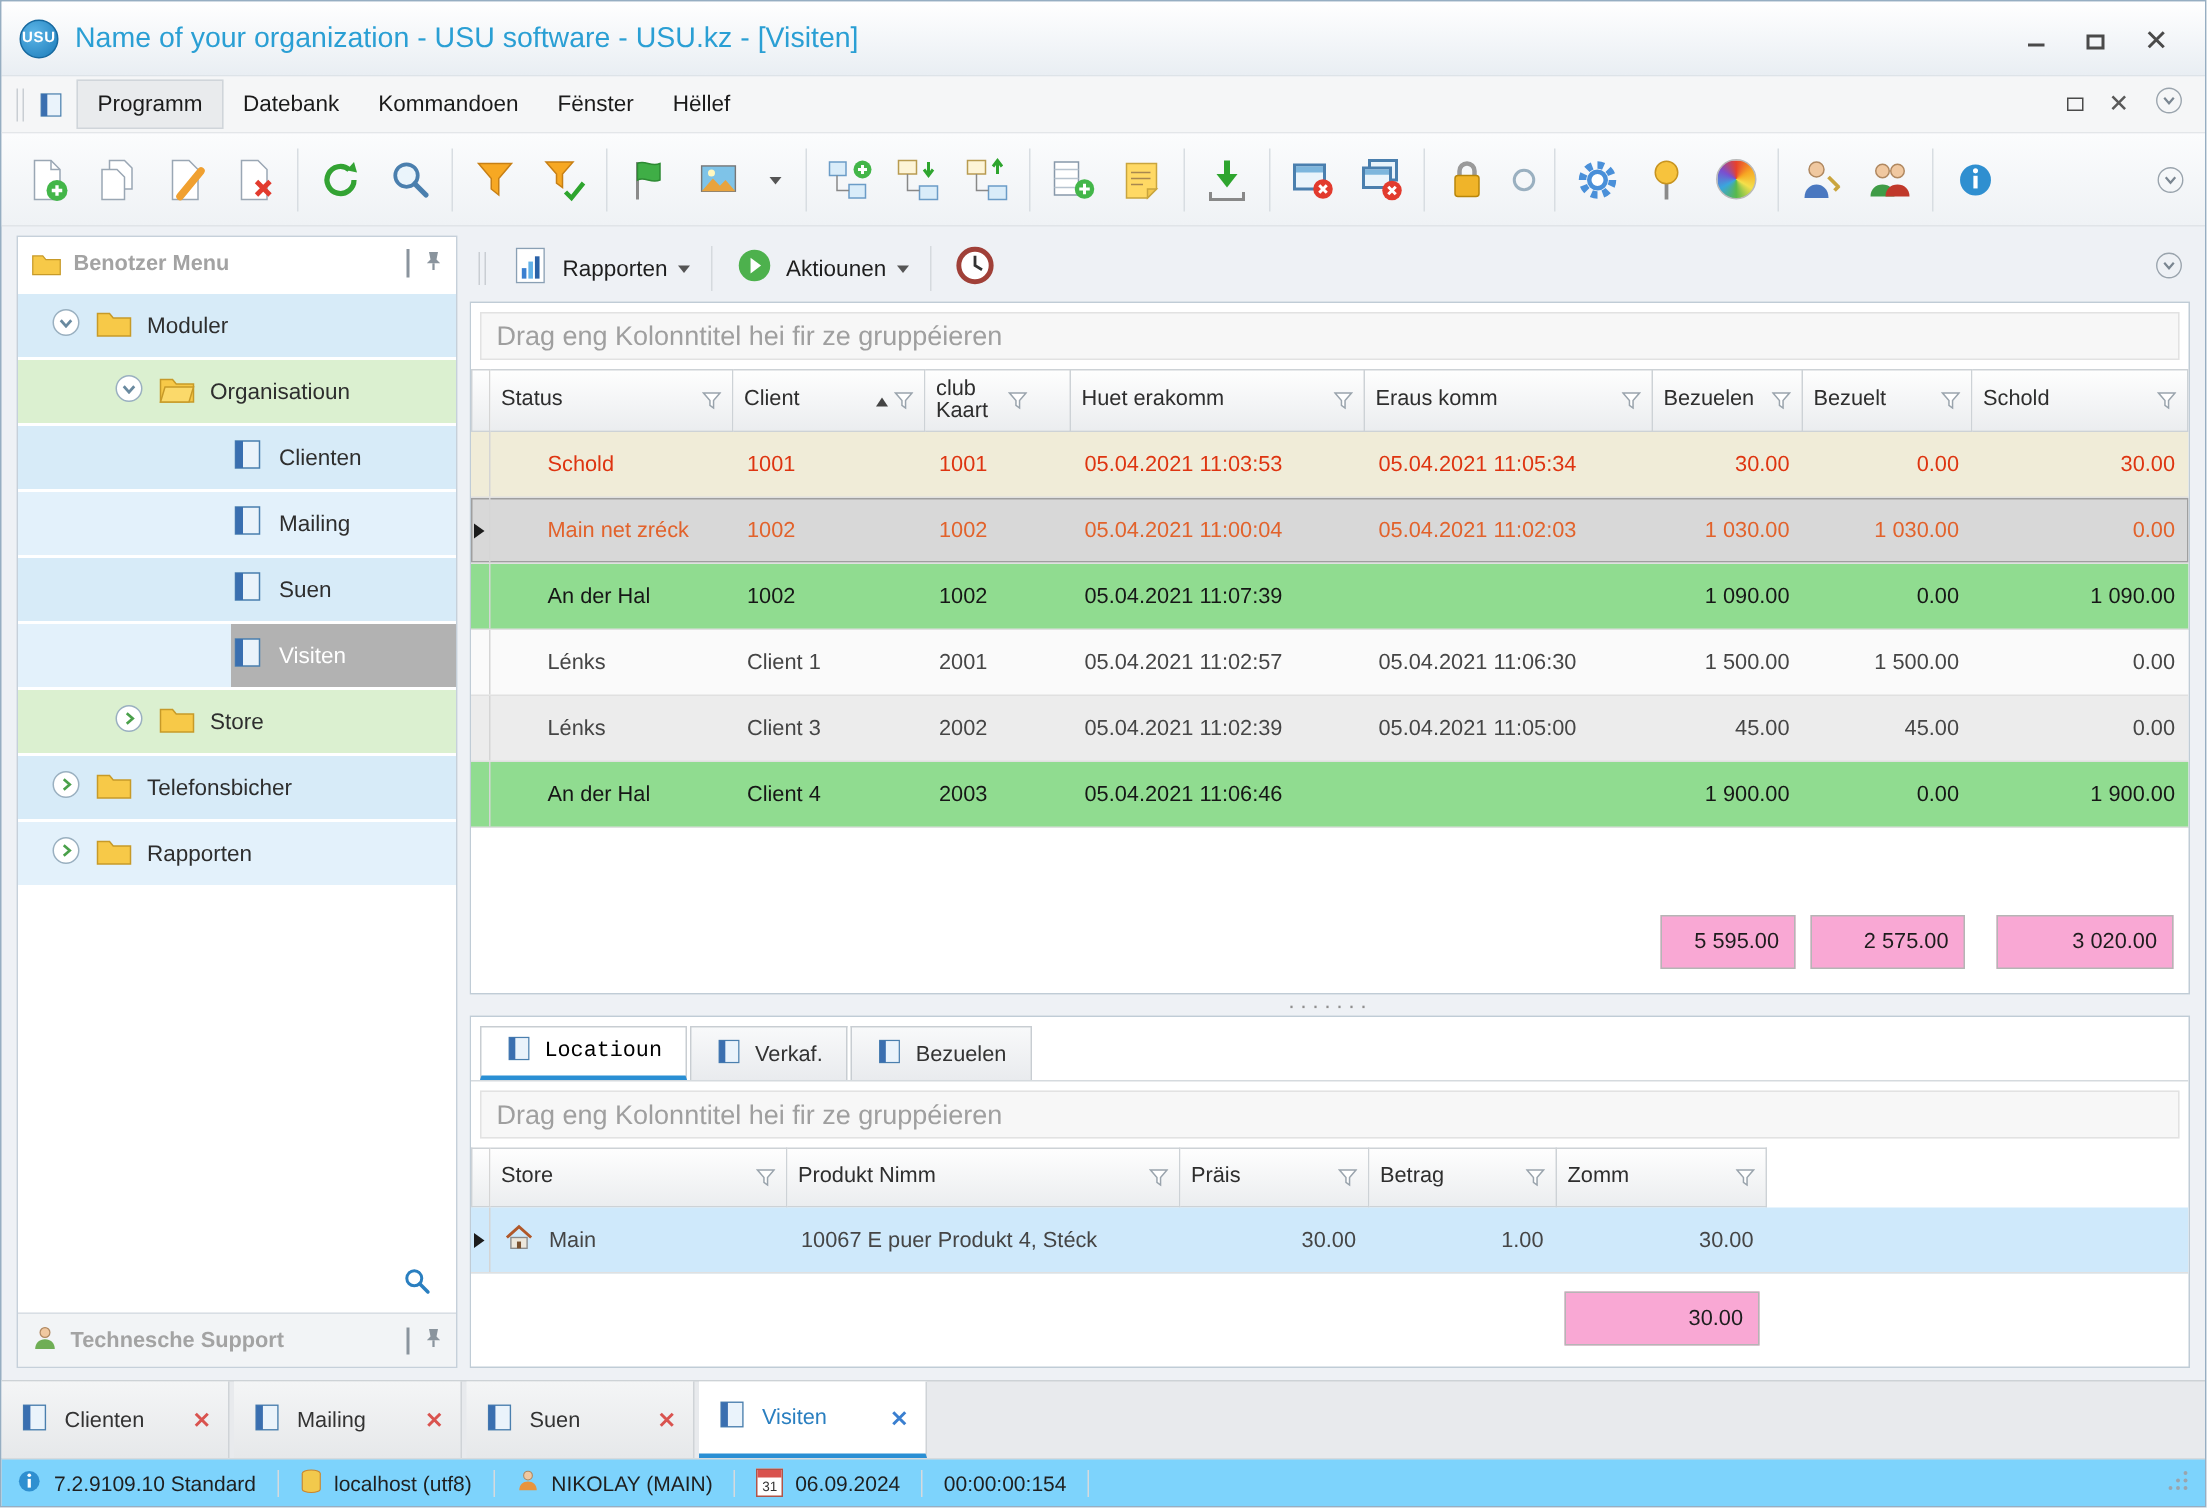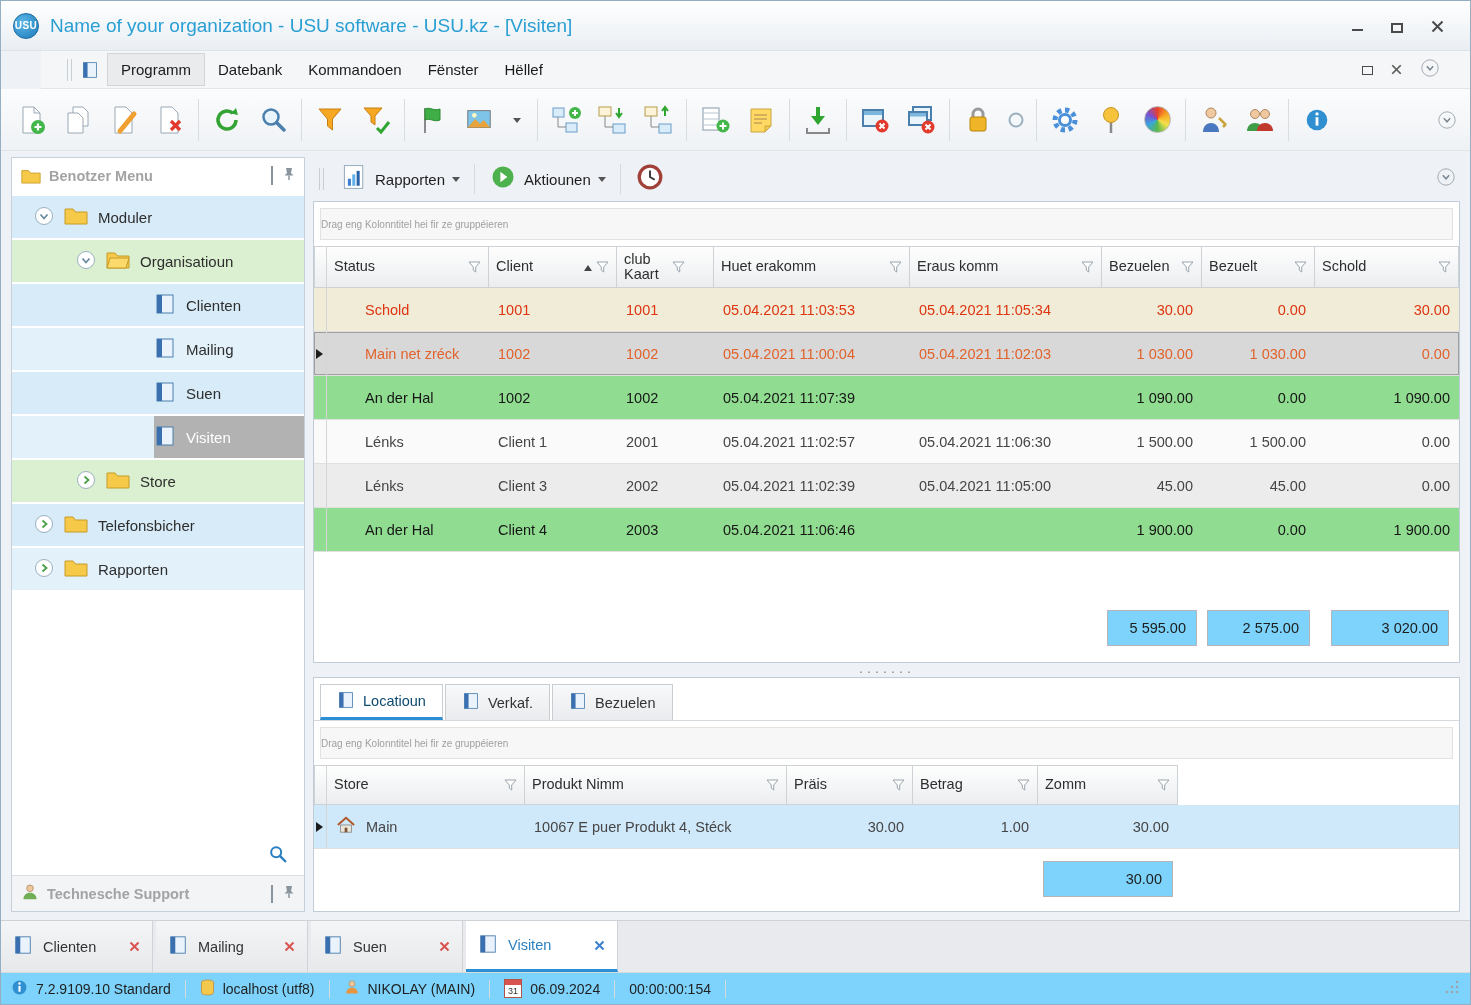--- a/index.html
+++ b/index.html
@@ -17,21 +17,21 @@
           border:1px solid #17699f; display:flex; align-items:center; justify-content:center; }
   .logo-txt { color:#fff; font-size:10px; font-weight:bold; letter-spacing:.5px; }
   .title-text { color:#2a9fd4; font-size:19px; margin-left:11px; white-space:nowrap; }
   .win-controls { margin-left:auto; display:flex; gap:14px; align-items:center; padding-right:8px; }
   .wbtn { width:26px; height:22px; display:flex; align-items:flex-end; justify-content:center; }
   .ic-min { width:11px; height:2px; background:#4a4a4a; margin-bottom:6px; }
   .ic-max { width:12px; height:10px; border:2px solid #4a4a4a; margin-bottom:4px; }
 
   
   .menubar { height:38px; flex:none; background:#f5f6f7; border-bottom:1px solid #e3e6e9;
-             display:flex; align-items:center; padding:0 24px;margin-left:40px; }
+             display:flex; align-items:center; padding:0 8px; }
   .grip { width:5px; height:22px; border-left:1px solid #c9ced3; border-right:1px solid #c9ced3; margin:0 9px 0 2px; }
   .menu-item { padding:7px 13px; font-size:15px; color:#1b1b1b; }
   .menu-item.mi-first { background:#e9ebed; border:1px solid #d0d5da; }
   .mb-right { margin-left:auto; display:flex; align-items:center; gap:18px; padding-right:6px; }
 
   
   .toolbar { height:62px; flex:none; background:linear-gradient(#fbfcfd,#eff2f5);
              border-bottom:1px solid #e0e4e8; display:flex; align-items:center; padding:0 8px; }
   .tbtn { width:46px; height:52px; display:flex; align-items:center; justify-content:center; flex:none; }
   .tbtn.sm { width:30px; }
@@ -72,21 +72,21 @@
   .ab-sep { width:1px; height:30px; background:#d5dade; margin:0 7px; }
   .spacer { flex:1; }
 
   .panel { border:1px solid #c0ccd6; background:#fff; display:flex; flex-direction:column; overflow:hidden; }
   .top-panel { flex:0 0 462px; }
   .bottom-panel { flex:1; }
   .splitter { height:14px; flex:none; display:flex; align-items:center; justify-content:center; color:#8f8f8f; }
   .splitter::after { content:"·······"; letter-spacing:3px; font-size:15px; line-height:5px; }
 
   .group-hint { margin:6px; height:32px; flex:none; border:1px solid #e2e2e2; background:#f7f7f7;
-                display:flex; align-items:center; color:#9f9f9f; font-size:10px; }
+                display:flex; align-items:center; padding-left:10px; color:#9f9f9f; font-size:18px; }
 
   :root { --vcols:13px 162px 128px 97px 196px 192px 100px 113px 1fr;
           --dcols:13px 198px 262px 126px 125px 140px 1fr; }
 
   .vhead { display:grid; grid-template-columns:var(--vcols); height:42px; flex:none; }
   .dhead { display:grid; grid-template-columns:var(--dcols); height:40px; flex:none; }
   .hc { border:1px solid #cdd2d6; border-left:none; background:linear-gradient(#fefefe,#ebedef);
         display:flex; align-items:center; padding:0 7px; gap:4px; font-size:14.5px; color:#2e2e2e; line-height:1.05; }
   .hc .hlabel { flex:1; white-space:normal; }
   .hlabel.wrap2 { max-width:44px; }
@@ -103,31 +103,31 @@
   .rmark { width:0; height:0; border:5px solid transparent; border-left:7px solid #1c1c1c; margin-left:3px; }
 
   .r-debt  { background:#f0ecd8; color:#de3410; }
   .r-sel   { background:#d8d8d8; color:#e2622b; box-shadow:inset 0 0 0 1px #9f9f9f; }
   .r-green { background:#90dc90; color:#161616; }
   .r-a     { background:#fafafa; }
   .r-b     { background:#ececec; }
 
   .vtotals { margin-top:auto; display:grid; grid-template-columns:var(--vcols); padding:10px 0 16px; flex:none; }
   .dtotals { margin-top:auto; display:grid; grid-template-columns:var(--dcols); padding:10px 0 14px; flex:none; }
-  .tbox { border:1px solid #b5b5b5; background:#7dd3fc; height:36px; display:flex; align-items:center;
+  .tbox { border:1px solid #b5b5b5; background:#f9a8d4; height:36px; display:flex; align-items:center;
           justify-content:flex-end; padding:0 10px; margin:0 5px; font-size:14.5px; color:#1d1d1d; }
   .tbox.c7 { grid-column:7; } .tbox.c8 { grid-column:8; }
   .tbox.c9 { grid-column:9; width:118px; justify-self:end; margin-right:10px; }
   .tbox.d6 { grid-column:6; }
 
   .dtabs { display:flex; gap:2px; padding:6px 6px 0; flex:none; border-bottom:1px solid #d5dade; }
   .dtab { display:flex; align-items:center; gap:8px; padding:0 16px; height:36px;
           border:1px solid #c8cdd2; border-bottom:none; background:linear-gradient(#f8f9fa,#e9ebee);
           font-size:14.5px; color:#333; }
-  .dtab.active { background:#fff; color:#0c4a6e; border-bottom:3px solid #2a8fd4; }
+  .dtab.active { background:#fff; color:#000000; border-bottom:3px solid #2a8fd4;font-family:Liberation Mono, monospace; }
 
   
   .doc-tabs { height:52px; flex:none; background:#e8eaed; border-top:1px solid #cdd2d6;
               display:flex; align-items:stretch; gap:3px; padding-right:10px; }
   .doc-tab { width:152px; display:flex; align-items:center; gap:10px; padding:0 12px;
              border-right:1px solid #cfd3d7; background:linear-gradient(#f4f5f6,#e6e8ea);
              font-size:14.5px; color:#333; }
   .doc-tab.active { background:#fff; border-bottom:3px solid #2a8fd4; color:#2a7fc0; }
   .tab-close { margin-left:auto; color:#d9534f; display:flex; }
   .doc-tab.active .tab-close { color:#3a7fd0; }

